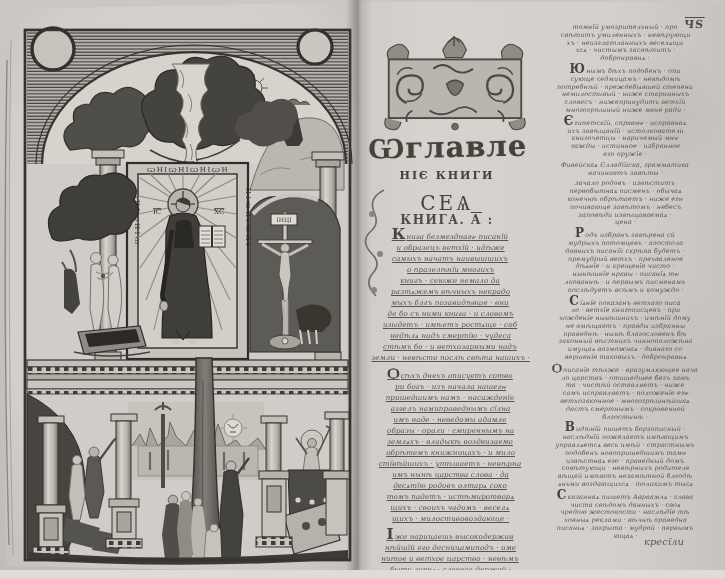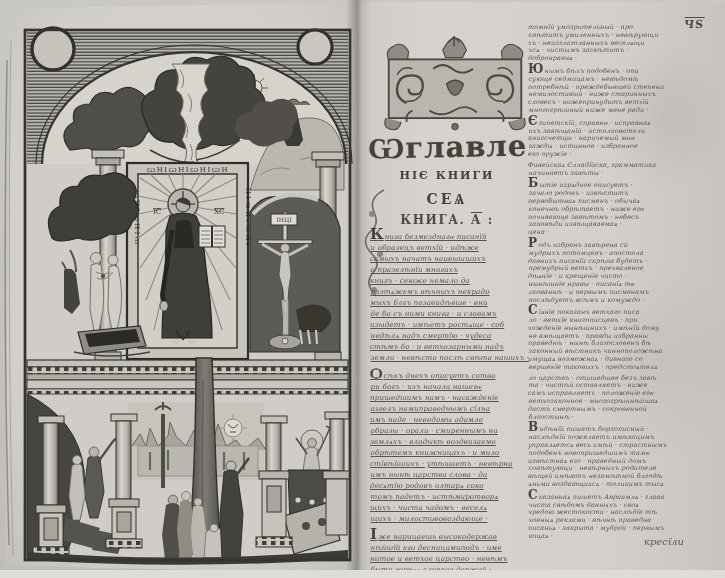--- a/index.html
+++ b/index.html
@@ -16,26 +16,26 @@
   #gutter{position:absolute;left:346px;top:0;width:26px;height:578px;
     background:linear-gradient(90deg,rgba(0,0,0,0) 0%,rgba(58,56,52,.38) 45%,rgba(110,107,102,.20) 60%,rgba(0,0,0,0) 100%);}
   #folio{position:absolute;left:326px;top:16px;font-size:11px;font-weight:bold;color:#4e4a44;
     text-decoration:overline;letter-spacing:1px;transform:skewX(-6deg);}
   #headpiece{position:absolute;left:26px;top:34px;}
   #title-flourish{position:absolute;left:6px;top:186px;}
   .tline{position:absolute;left:10px;width:158px;text-align:center;color:#45423c;}
   #title-line1{top:128px;font-size:29px;font-weight:bold;letter-spacing:1px;
     transform:rotate(-1deg);text-shadow:0 0 1px rgba(70,66,60,.55);}
   #title-line2{top:167px;font-size:11px;font-weight:bold;letter-spacing:2px;}
-  #title-line3{top:189px;font-size:14px;font-weight:bold;letter-spacing:3px;}
+  #title-line3{top:189px;font-size:20px;font-weight:normal;letter-spacing:3px;}
   #title-line4{top:211px;font-size:12px;font-weight:bold;letter-spacing:1.5px;color:#4e4a44;}
   .ovl{text-decoration:overline;}
   #col1{position:absolute;left:12px;top:227px;width:160px;}
   #col2{position:absolute;left:170px;top:22px;width:194px;}
-  .ms-para{margin:0 0 3px 0;}
+  .ms-para{margin:0 0 3px 0;text-align:center;}
   #col1 .ms-para{margin-bottom:5px;}
   .ms-line{white-space:nowrap;overflow:visible;font-style:italic;color:#59544d;
     letter-spacing:.15px;filter:blur(.22px);}
   #col2 .ms-line{font-size:6.4px;line-height:7.8px;}
   #col1 .ms-line{font-size:7.1px;line-height:11px;text-decoration:underline;}
   .ms-line:nth-child(even){transform:translateX(.6px);}
   .ms-initial{font-style:normal;font-weight:bold;font-size:12px;color:#47433d;margin-right:1px;}
   #col1 .ms-initial{font-size:15px;}
   #catchword{position:absolute;left:286px;top:534px;font-size:10px;font-style:italic;
     color:#5d584f;filter:blur(.2px);}
@@ -355,21 +355,21 @@
           <div class="ms-line">пришедшимъ намъ · насажденїе</div>
           <div class="ms-line">аггелъ намиправеднымъ сїлна</div>
           <div class="ms-line">имъ наде · неведомы адамле</div>
           <div class="ms-line">образы · орали · смиреннымъ на</div>
           <div class="ms-line">землѧхъ · владыкѣ воздвизаемо</div>
           <div class="ms-line">обрѣтемъ книжницахъ · и мило</div>
           <div class="ms-line">стївѣйшихъ · утѣшаетъ · невѣрна</div>
           <div class="ms-line">имъ нынѣ царства слова · да</div>
           <div class="ms-line">десѧтїю родовъ олтарѧ соко</div>
           <div class="ms-line">томъ падетъ · истѣмиротворѧ</div>
-          <div class="ms-line">щихъ · чиста чадомъ · веселѧ</div>
+          <div class="ms-line">щихъ · своихъ чадомъ · веселѧ</div>
           <div class="ms-line">щихъ · милостивовоздающе ·</div>
         </div>
         <div class="ms-para">
           <div class="ms-line"><span class="ms-initial">І</span>же нарицаешь высокодержав</div>
           <div class="ms-line">нѣйшїй его десницамиподъ · име</div>
           <div class="ms-line">нитое и ветхое царство · невѣмъ</div>
           <div class="ms-line">быти горнѧѧ словеса держай ·</div>
         </div>
       </div>
     <div id="col2" class="col2">
@@ -393,21 +393,20 @@
           <div class="ms-line">ихъ завѣщанїй · истолкователи</div>
           <div class="ms-line">книгочетцы · наричемый мнѡ</div>
           <div class="ms-line">гажды · истинное · избранное</div>
           <div class="ms-line">его оружїе ·</div>
         </div>
         <div class="ms-para">
           <div class="ms-line">Фивейскаѧ Єлладїйска, грамматика</div>
           <div class="ms-line">начинаетъ завѣты ·</div>
         </div>
         <div class="ms-para">
-          <div class="ms-line"><span class="ms-initial">Б</span>ытїе изрѧдное описуетъ ·</div>
           <div class="ms-line">зачало родовъ · извѣститъ</div>
           <div class="ms-line">первобытнаѧ писменъ · обычаѧ</div>
           <div class="ms-line">конечнѣ обрѣтаетъ · ниже егѡ</div>
           <div class="ms-line">почивающе завѣтомъ · небесъ</div>
           <div class="ms-line">заповѣди извѣщаваемаѧ ·</div>
           <div class="ms-line">цена ·</div>
         </div>
         <div class="ms-para">
           <div class="ms-line"><span class="ms-initial">Р</span>одъ избранъ завѣрена сй</div>
           <div class="ms-line">мудрыхъ потомцевъ · апостола</div>
@@ -419,23 +418,24 @@
           <div class="ms-line">послѣдуетъ всѣмъ и комуждо ·</div>
         </div>
         <div class="ms-para">
           <div class="ms-line"><span class="ms-initial">С</span>їѧнїе показанъ ветхаго писа</div>
           <div class="ms-line">ло · ветхїе книгописцевъ · при</div>
           <div class="ms-line">хожденїе нынѣшнихъ · имѣнїй дому</div>
           <div class="ms-line">не вмѣщаетъ · правды избранны</div>
           <div class="ms-line">праведнѣ · нынѣ благословенъ бѣ</div>
           <div class="ms-line">законный вѣстникъ чинноположѣна</div>
           <div class="ms-line">имущаѧ возможнаѧ · дивнаго со</div>
-          <div class="ms-line">вершенїе таковыхъ · предстоѧтелѧ</div>
-        </div>
-        <div class="ms-para">
+          <div class="ms-line">вершенїе таковыхъ · добронравнѧ</div>
+        </div>
+        <div class="ms-para">
+          <div class="ms-line"><span class="ms-initial">Ѻ</span>писанїе тѣхже · вразумляющее нача</div>
           <div class="ms-line">ло царствъ · отишедшее безъ завѣ</div>
           <div class="ms-line">та · чистѣй оставляетъ · ниже</div>
           <div class="ms-line">самъ исправляетъ · положенїе егѡ</div>
           <div class="ms-line">ветхозаконное · многогрѣшнѣйшаѧ</div>
           <div class="ms-line">дастъ смертнымъ · сокровенной</div>
           <div class="ms-line">блгостынѣ ·</div>
         </div>
         <div class="ms-para">
           <div class="ms-line"><span class="ms-initial">В</span>идѣнїй пишетъ борзописный ·</div>
           <div class="ms-line">наслѣднїй пожелаетъ имѣющимъ</div>

